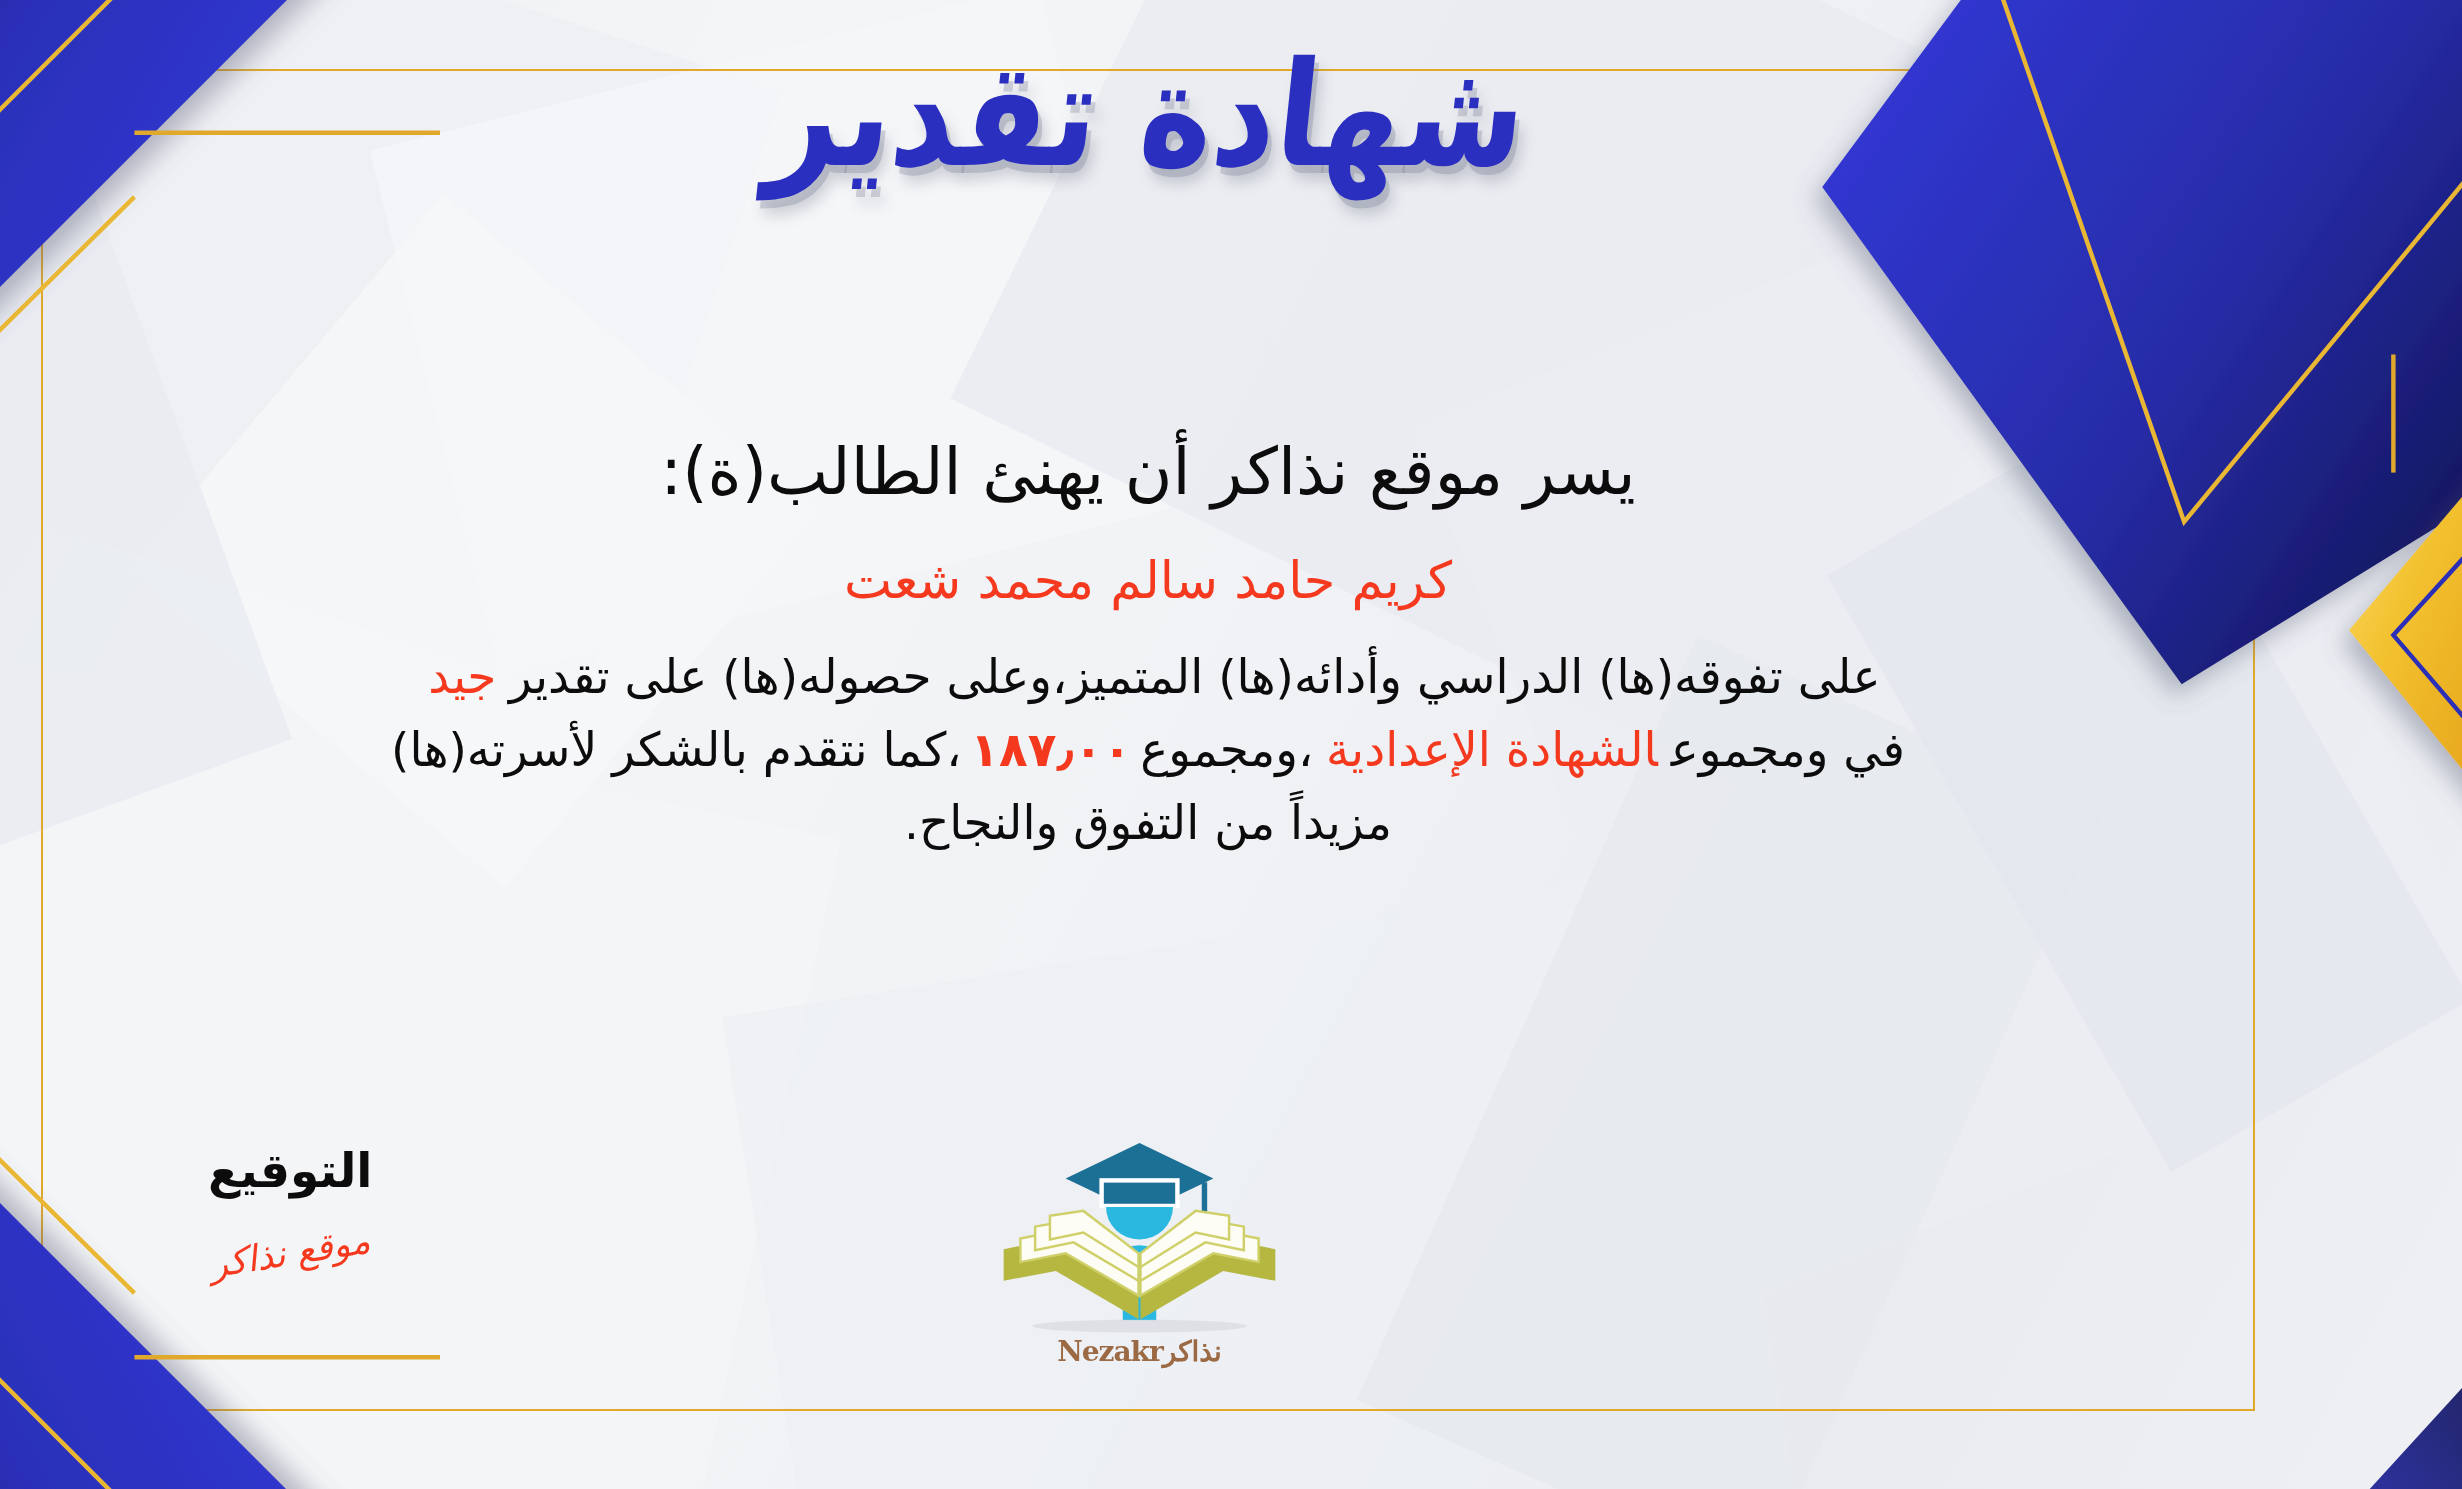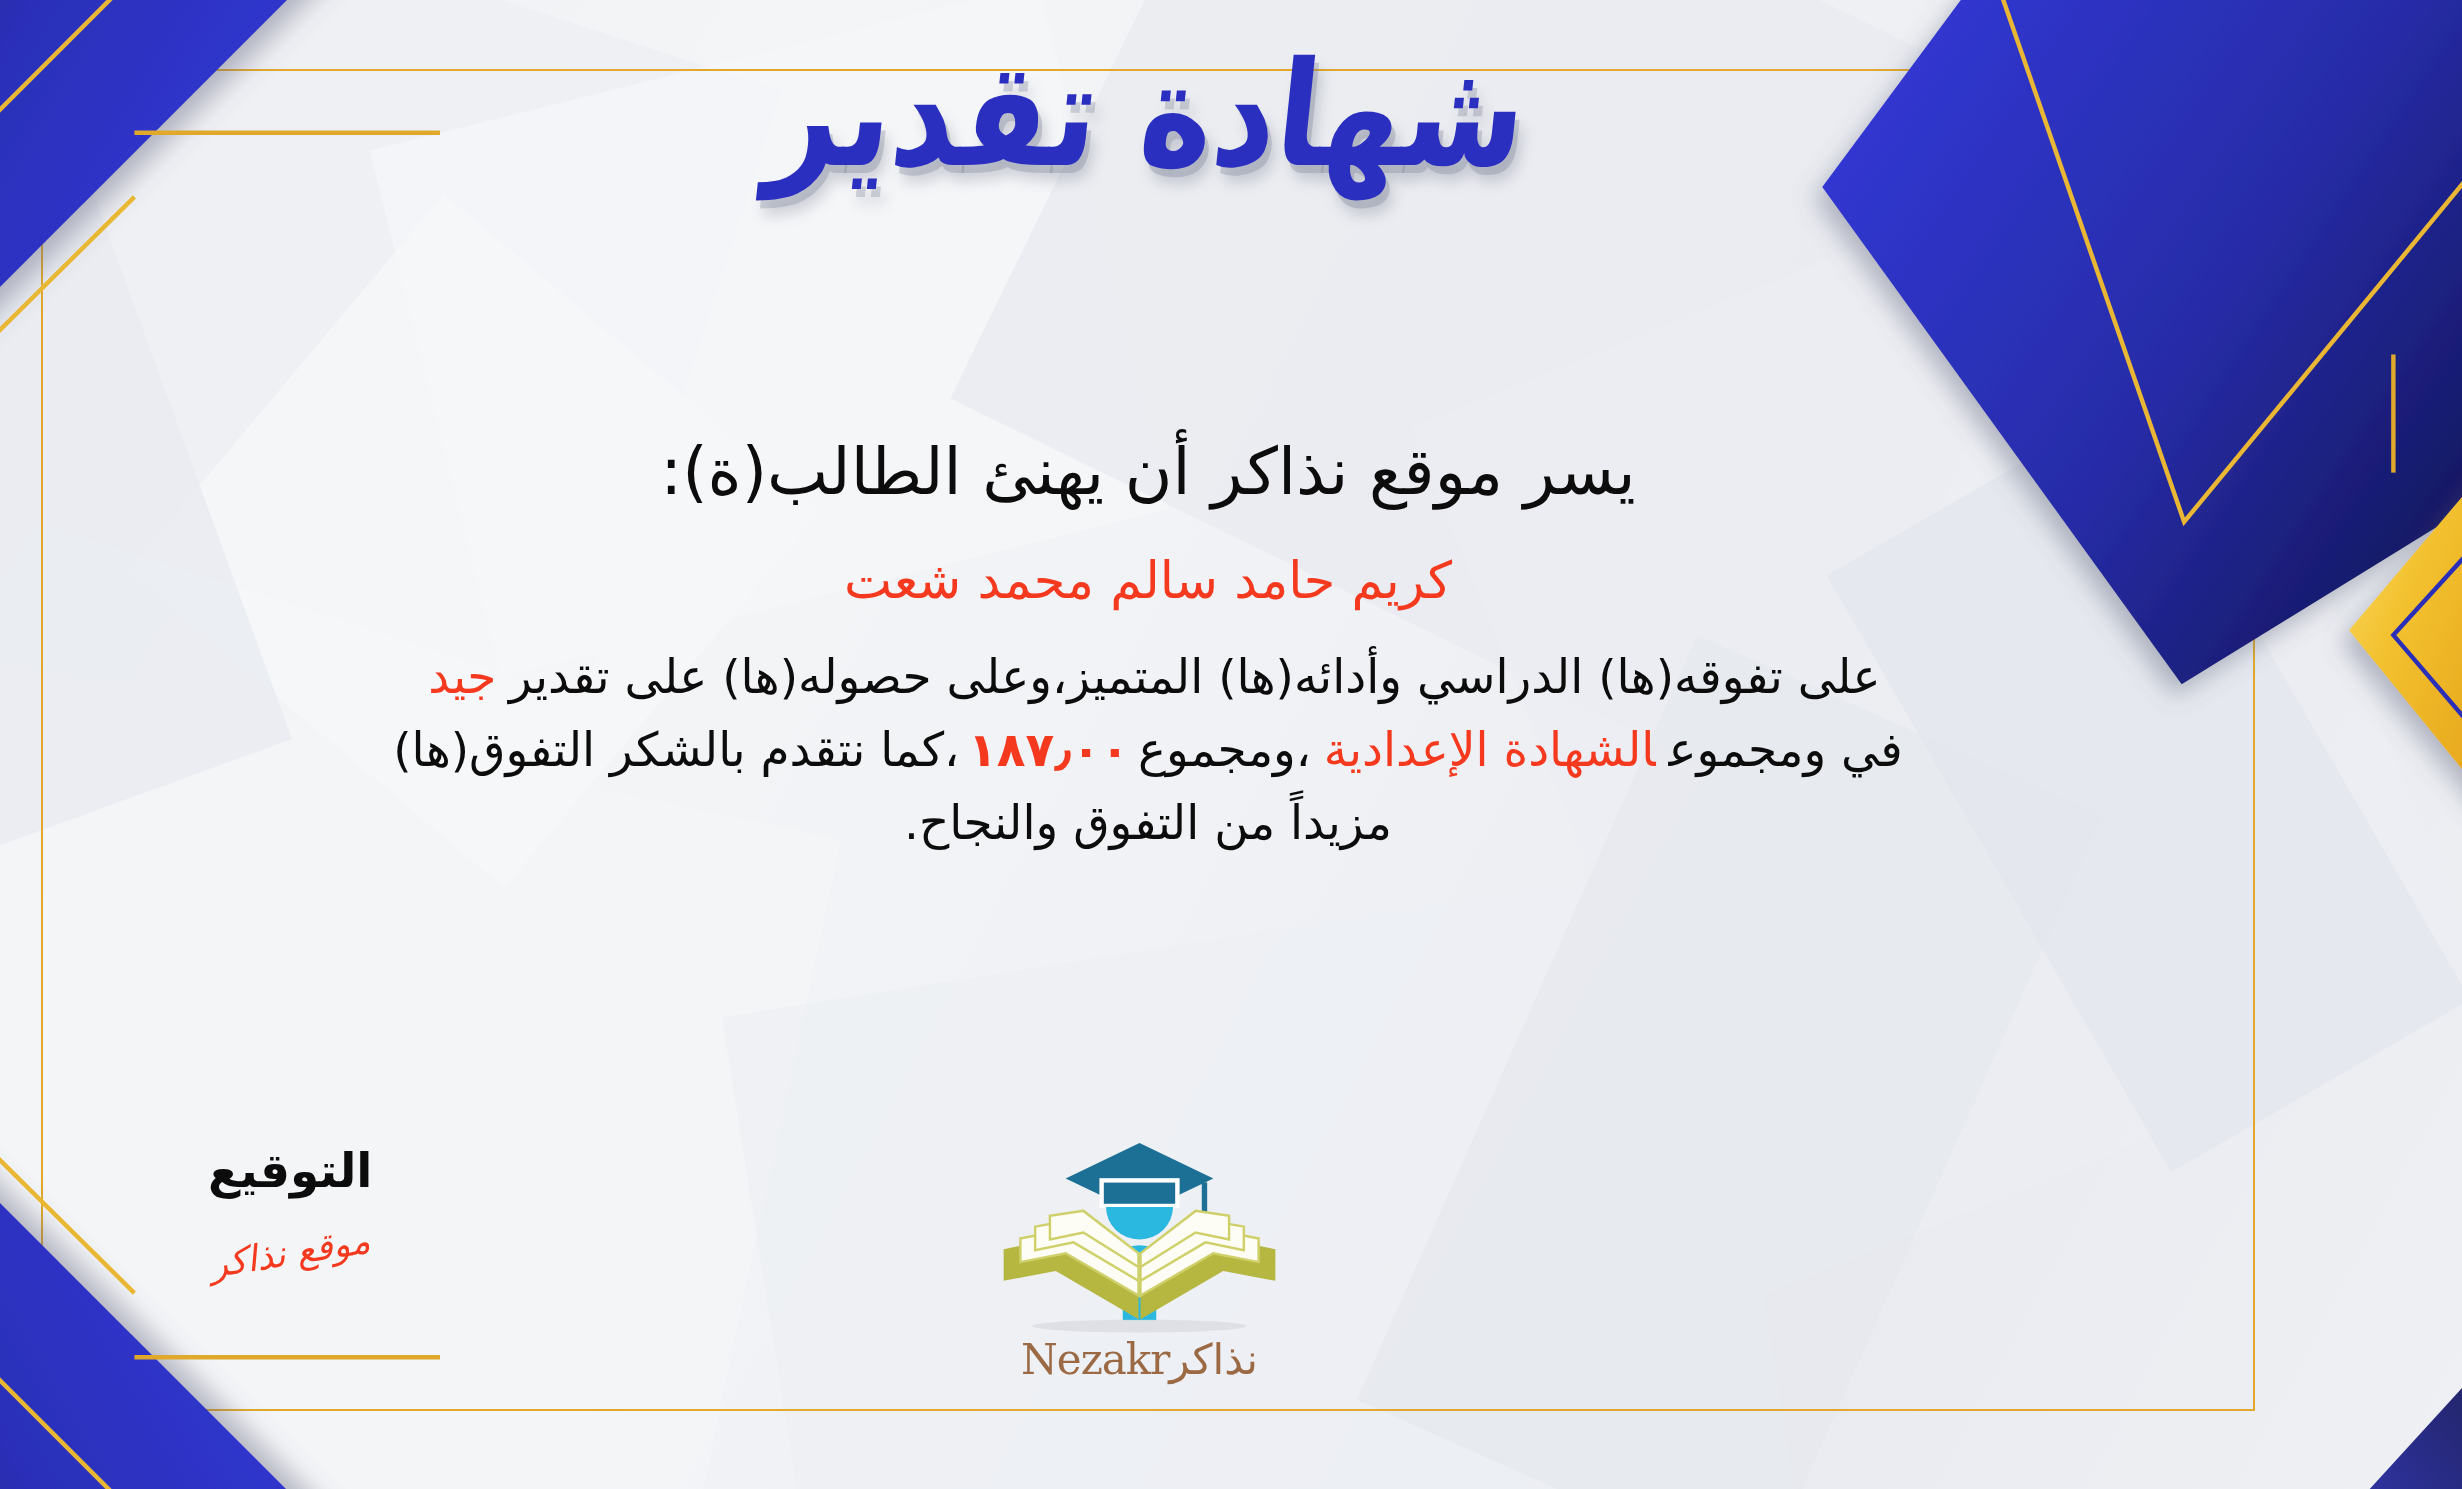--- a/index.html
+++ b/index.html
@@ -160,22 +160,22 @@
   .logo {
     position: absolute;
     left: 1133px;
     top: 1133px;
     width: 345px;
     text-align: center;
   }
   .logo-art { display: block; margin: 0 auto; }
   .logo-text {
     margin-top: -4.9px;
-    font-size: 42px;
-    font-weight: 400;
+    font-size: 28px;
+    font-weight: 700;
     color: #9b6a44;
     letter-spacing: -1px;
     direction: ltr;
     font-family: "DejaVu Serif", "Liberation Serif", serif;
   }
 </style>
 </head>
 <body>
 
 <div class="stage">
@@ -278,21 +278,21 @@
 
   <div class="body">
 
     <div class="greet">يسر موقع نذاكر أن يهنئ الطالب(ة):</div>
 
     <div class="student-name">كريم حامد سالم محمد شعت</div>
 
     <div class="para">
       <span class="line"><span>على تفوقه(ها) الدراسي وأدائه(ها) المتميز،وعلى حصوله(ها) على تقدير</span><span class="hl">جيد</span></span>
 
-      <span class="line"><span>في ومجموع</span><span class="hl">الشهادة الإعدادية</span><span>،ومجموع</span><span class="num">١٨٧٫٠٠</span><span>،كما نتقدم بالشكر التفوق(ها)</span></span>
+      <span class="line"><span>في ومجموع</span><span class="hl">الشهادة الإعدادية</span><span>،ومجموع</span><span class="num">١٨٧٫٠٠</span><span>،كما نتقدم بالشكر لأسرته(ها)</span></span>
 
 
       <span class="line-free">مزيداً من التفوق والنجاح.</span>
     </div>
   </div>
 
   <div class="sign-block">
     <div class="sign-label">التوقيع</div>
     <div class="sign-mark">موقع نذاكر</div>
   </div>

